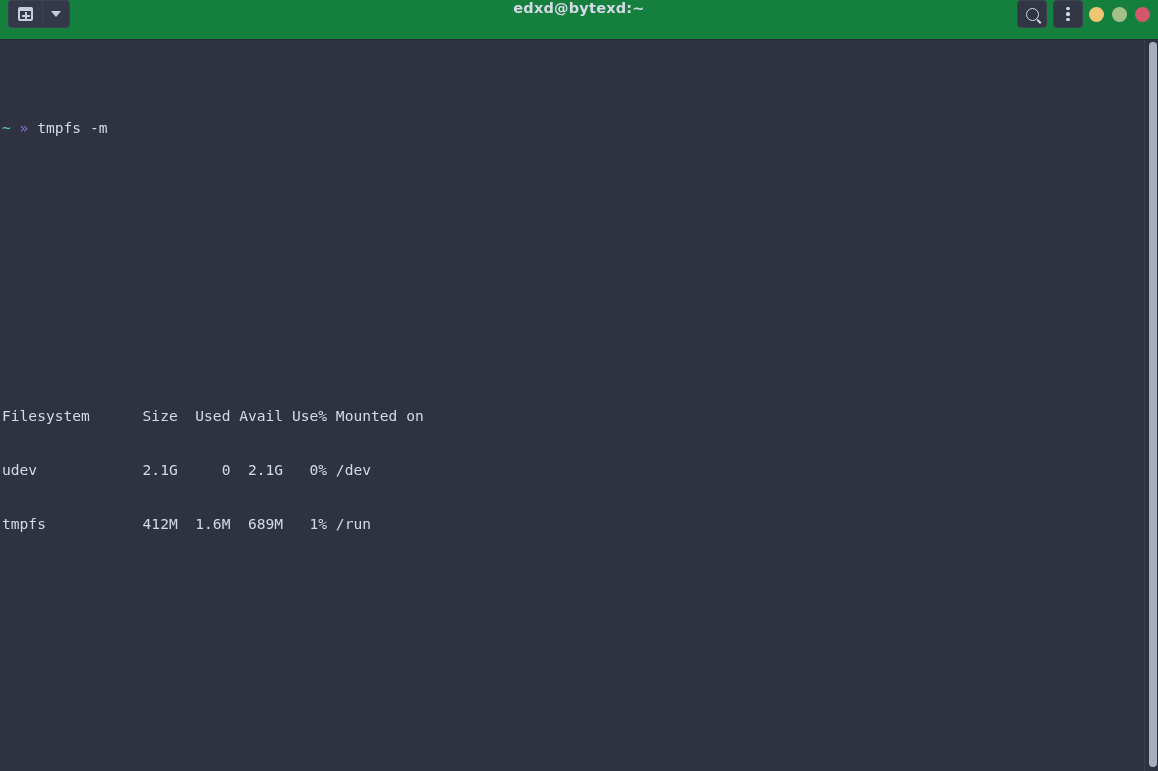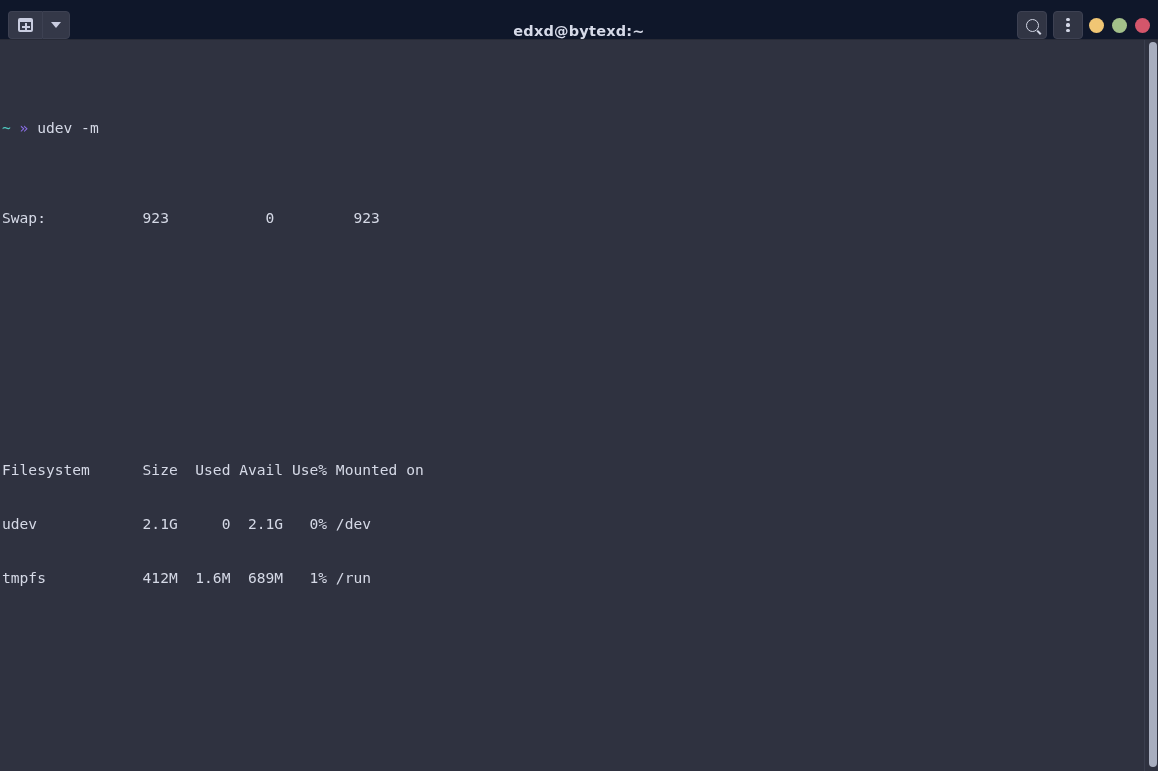--- a/index.html
+++ b/index.html
@@ -12,23 +12,23 @@
     width: 1158px;
     height: 771px;
     overflow: hidden;
     font-family: "DejaVu Sans Mono", monospace;
   }
 
   
   .titlebar {
     position: relative;
     height: 40px;
-    background: #0f172a;
-    display: flex;
-    align-items: flex-end;
+    background: #15803d;
+    display: flex;
+    align-items: flex-start;
     box-sizing: border-box;
     padding: 0 8px;
     border-bottom: 1px solid #272a36;
   }
   .tb-left {
     display: flex;
     align-items: center;
     gap: 0;
   }
   .tb-btn {
@@ -214,24 +214,23 @@
 <div class="term-wrap">
 
   <div class="watermark" style="top:58px;"></div>
   <div class="watermark" style="top:148px;"></div>
   <div class="watermark" style="top:478px;"></div>
   <div class="watermark" style="top:718px;"></div>
 
   <div class="term">
 
     
-    <div class="line"><span class="tilde">~</span> <span class="arrow">»</span> <span class="cmd">udev -m</span></div>
-
-    
-    <div class="line">Swap:           923           0         923</div>
+    <div class="line"><span class="tilde">~</span> <span class="arrow">»</span> <span class="cmd">tmpfs -m</span></div>
+
+    
 
     <div class="blank"></div>
     <div class="blank"></div>
 
     
 
     
     <div class="line">Filesystem      Size  Used Avail Use% Mounted on</div>
     <div class="line">udev            2.1G     0  2.1G   0% /dev</div>
     <div class="line">tmpfs           412M  1.6M  689M   1% /run</div>

